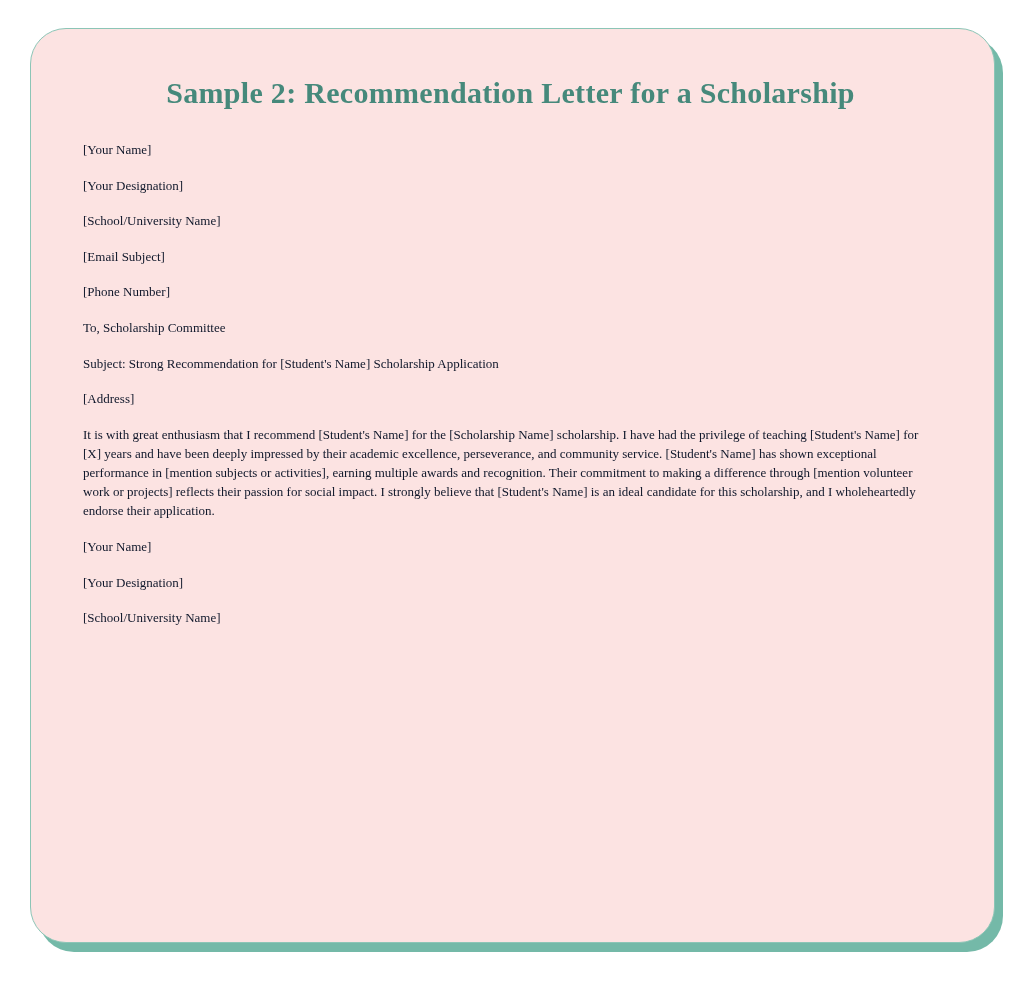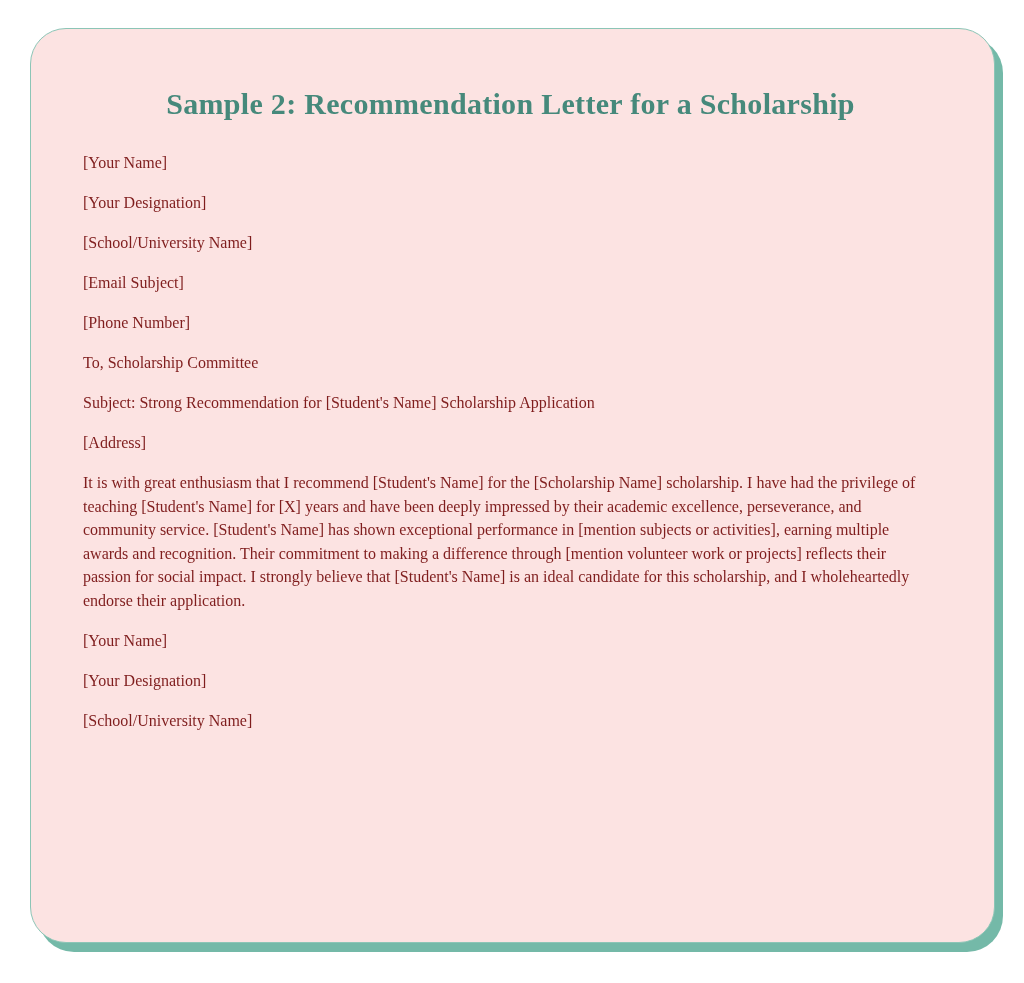--- a/index.html
+++ b/index.html
@@ -23,31 +23,31 @@
     height: 915px;
     box-sizing: border-box;
     background: #fce3e2;
     border: 1px solid #8cc5b6;
     border-radius: 36px;
     box-shadow: 8px 9px 0 0 #74b9a8;
     padding: 42px 56px 0 52px;
     overflow: hidden;
   }
   .title {
-    margin: 16px 0 30px 0;
+    margin: 5px 0 30px 0;
     text-align: center;
     color: #46897b;
     font-size: 30px;
     font-weight: bold;
     letter-spacing: 0.3px;
   }
   .line, .para {
     margin: 0 0 16.5px 0;
-    color: #7f1d1d;
-    font-size: 16px;
+    color: #0f172a;
+    font-size: 13px;
     line-height: 1.47;
   }
 </style>
 </head>
 <body>
 
 <div class="page">
   <div class="card">
 
     <h1 class="title">Sample 2: Recommendation Letter for a Scholarship</h1>

